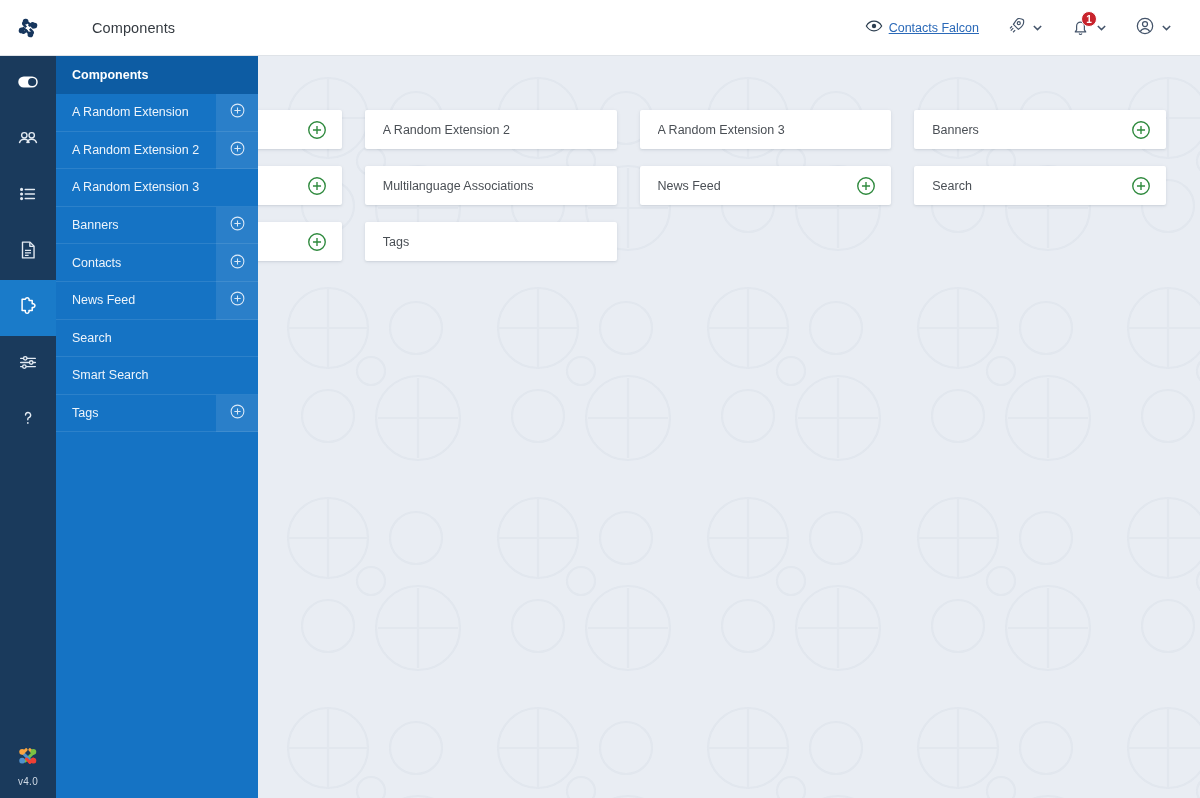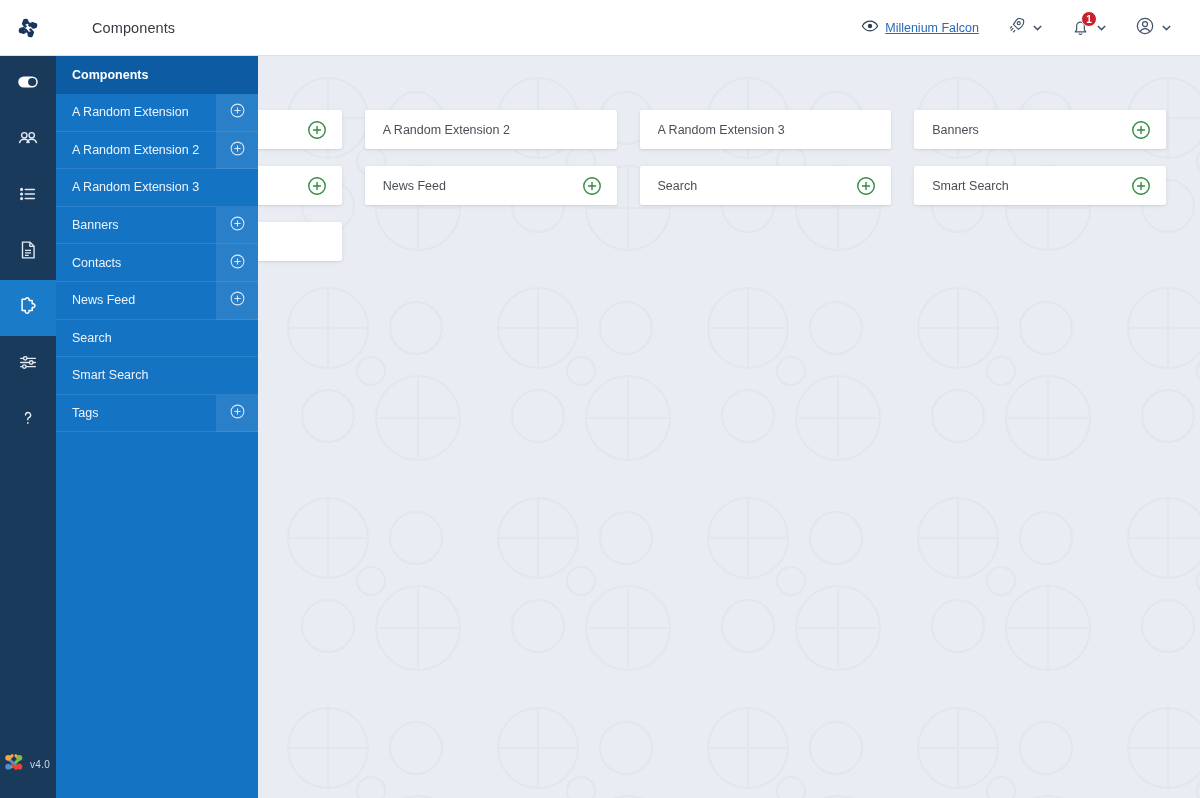--- a/index.html
+++ b/index.html
@@ -53,22 +53,22 @@
     display: flex; flex-direction: column; align-items: center;
   }
   .rail-item {
     width: 56px; height: 56px; display: flex;
     align-items: center; justify-content: center;
     color: #e3eaf2;
   }
   .rail-item.active { background: #1a7bc9; }
   .rail-bottom {
     margin-top: auto; width: 56px; height: 68px;
-    display: flex; flex-direction: row;
-    align-items: center; gap: 2px;
+    display: flex; flex-direction: column;
+    align-items: center; justify-content: center; gap: 2px;
   }
   .ver-label {
     font-size: 10px; color: #cfd9e4; letter-spacing: .3px;
   }
 
   
   .sidebar {
     position: absolute; top: 56px; left: 56px;
     width: 202px; height: 742px;
     background: #1573c4; z-index: 30;
@@ -150,21 +150,21 @@
 
     <div class="header-right">
 
       <div class="hdr-item">
         <span>
           <svg width="18" height="18" viewBox="0 0 24 24" fill="none" stroke="#2c3e50" stroke-width="1.6">
             <path d="M1.8 12S5.5 5.6 12 5.6 22.2 12 22.2 12 18.5 18.4 12 18.4 1.8 12 1.8 12z"></path>
             <circle cx="12" cy="12" r="2.9" fill="#2c3e50" stroke="none"></circle>
           </svg>
         </span>
-        <span class="site-link">Millenium Falcon</span>
+        <span class="site-link">Contacts Falcon</span>
       </div>
 
       <div class="hdr-item">
         <span>
           <svg width="19" height="19" viewBox="0 0 24 24" fill="none" stroke="#44546a" stroke-width="1.5" stroke-linejoin="round">
             <path d="M13.8 3.4c3.2-.9 6.7 1.5 6.9 1.7.2.2 1.1 3.8-1.1 6.9-1.6 2.2-5.2 4.9-5.2 4.9l-6.3-6.3s3.5-5.9 5.7-7.2z"></path>
             <circle cx="14.9" cy="9.1" r="1.9"></circle>
             <path d="M7.9 15.4l-3.1 3.1M6.4 13.0l-2.6 2.6M10.3 17.9l-2.6 2.6"></path>
           </svg>
         </span>
@@ -256,20 +256,23 @@
       <div class="card">
         <span class="c-label">Contacts</span>
         <span class="c-add">
           <svg width="22" height="22" viewBox="0 0 24 24" fill="none" stroke="#2f8a3e" stroke-width="1.5">
               <circle cx="12" cy="12" r="9"></circle>
               <path d="M12 7.6v8.8M7.6 12h8.8"></path>
             </svg>
         </span>
       </div>
       <div class="card">
+        <span class="c-label">Multilanguage Associations</span>
+      </div>
+      <div class="card">
         <span class="c-label">News Feed</span>
         <span class="c-add">
           <svg width="22" height="22" viewBox="0 0 24 24" fill="none" stroke="#2f8a3e" stroke-width="1.5">
               <circle cx="12" cy="12" r="9"></circle>
               <path d="M12 7.6v8.8M7.6 12h8.8"></path>
             </svg>
         </span>
       </div>
       <div class="card">
         <span class="c-label">Search</span>

